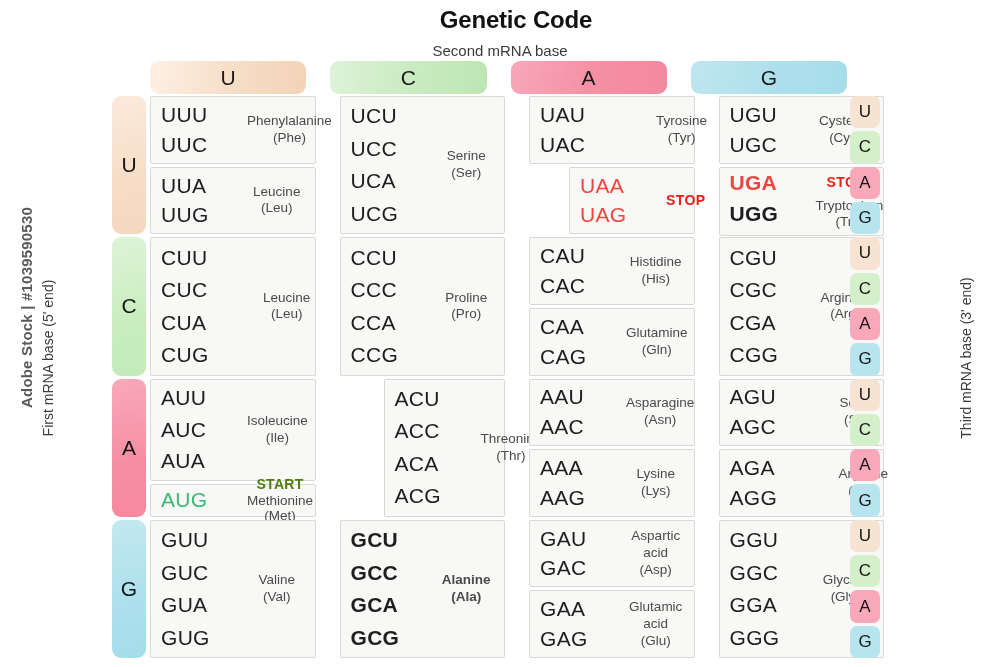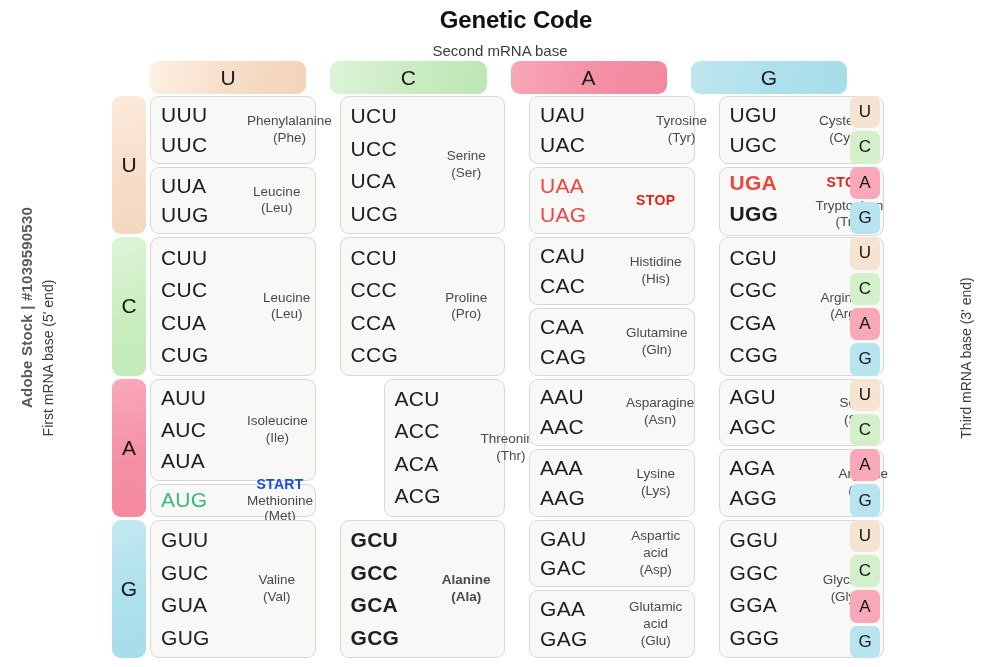--- a/index.html
+++ b/index.html
@@ -90,21 +90,21 @@
   .col {
     flex: 1 1 0; min-width: 0;
     display: flex; flex-direction: column; gap: 3px;
   }
 
   
   .cell {
     flex: 1 1 auto; min-height: 0;
     background: #f8f8f6;
     border: 1px solid #d8d8d6;
-    border-radius: 9px;
+    border-radius: 2px;
     display: flex;
     align-items: center;
     padding: 0 6px 0 10px;
     position: relative;
   }
   .cell-codons {
     display: flex; flex-direction: column;
     justify-content: space-around;
     height: 100%;
     flex: 0 0 86px;
@@ -129,21 +129,21 @@
 
   
   .cell.split { flex-direction: column; justify-content: space-around; padding: 2px 6px 2px 10px; align-items: stretch; }
   .split-line { display: flex; align-items: center; }
   .split-line .codon { flex: 0 0 86px; font-weight: bold; }
   .split-line .sl-label { flex: 1 1 auto; text-align: center; font-size: 13.5px; color: #4a4a4a; line-height: 1.2; }
 
   
   .cell.start { padding: 0 6px 0 10px; }
   .start-label { flex: 1 1 auto; text-align: center; line-height: 1.18; }
-  .start-word { display: block; font-weight: bold; color: #1d4ed8; font-size: 14px; letter-spacing: .3px; }
+  .start-word { display: block; font-weight: bold; color: #4d7c0f; font-size: 14px; letter-spacing: .3px; }
   .start-met { display: block; font-size: 13.5px; color: #4a4a4a; }
   .cell.start .cell-codons { justify-content: center; }
 
   
   .third-col {
     position: absolute; left: 850px; top: 96px;
     width: 30px; height: 562px;
     display: flex; flex-direction: column; gap: 3px;
   }
   .third-group { flex: 1 1 0; display: flex; flex-direction: column; gap: 3px; min-height: 0; }
@@ -221,21 +221,21 @@
             <div class="cell" style="flex: 0 0 calc(50% - 1.5px); gap: 30px;">
               <div class="cell-codons">
                 <span class="codon">UAU</span>
                 <span class="codon">UAC</span>
               </div>
               <div class="cell-aa">
                 <span class="aa-name">Tyrosine</span>
                 <span class="aa-abbr">(Tyr)</span>
               </div>
             </div>
-            <div class="cell" style="flex: 0 0 calc(50% - 1.5px);">
+            <div class="cell" style="flex: 0 0 calc(50% - 1.5px); margin-left: 40px;">
               <div class="cell-codons">
                 <span class="codon red">UAA</span>
                 <span class="codon red">UAG</span>
               </div>
               <div class="cell-aa">
                 <span class="aa-stop">STOP</span>
               </div>
             </div>
           </div>
           <div class="col">

